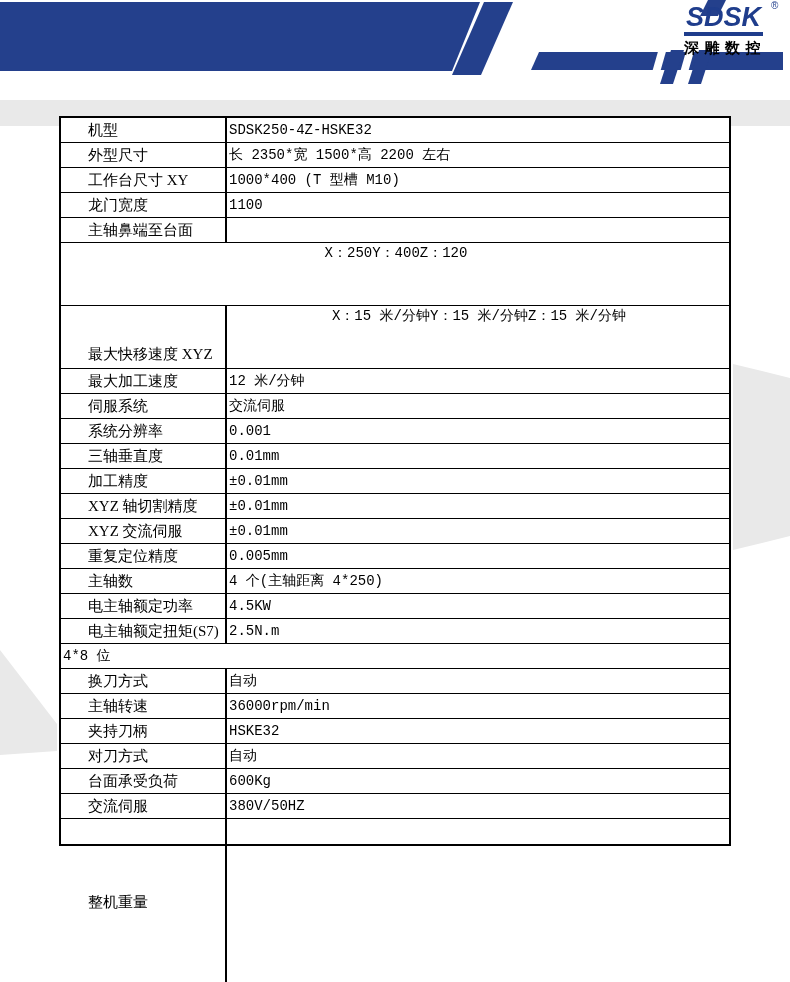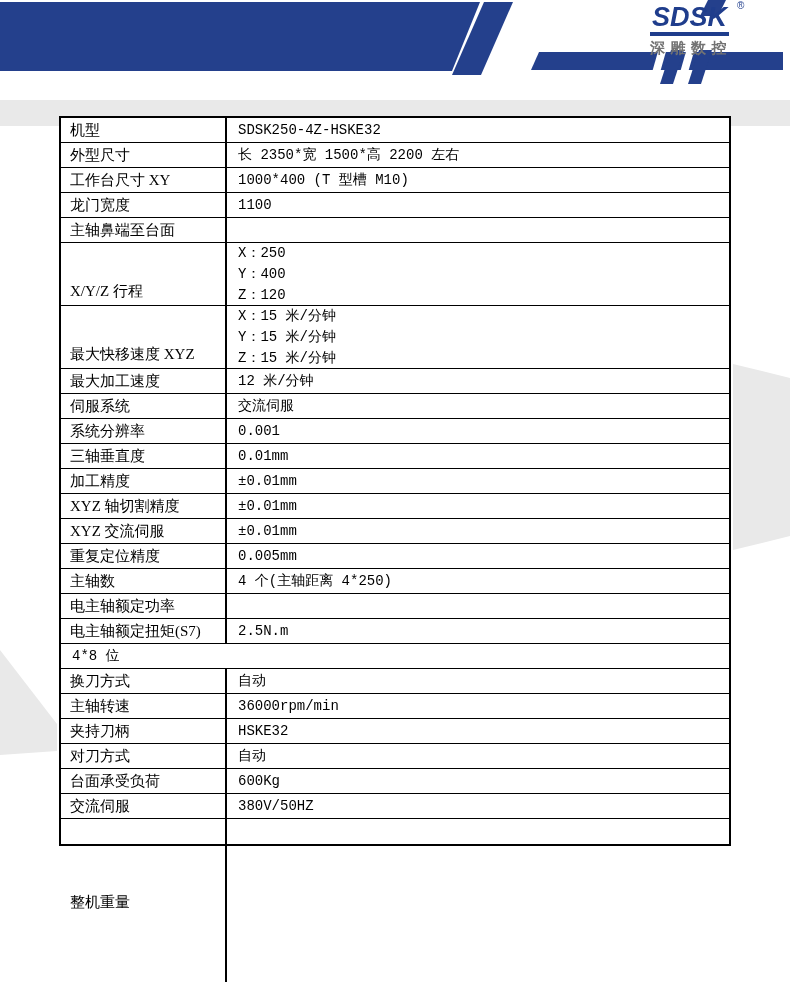--- a/index.html
+++ b/index.html
@@ -55,36 +55,36 @@
     z-index:3;
   }
   .bstripe-a{left:660px;}
   .bstripe-b{left:688px;}
   .top-stripe{
     position:absolute;left:700px;top:0;width:26px;height:16px;background:#24408c;
     clip-path:polygon(8px 0,26px 0,18px 100%,0 100%);
     z-index:1;
   }
   
-  .logo{position:absolute;left:650px;top:4px;z-index:4;width:96px;}
+  .logo{position:absolute;left:684px;top:4px;z-index:4;width:96px;}
   .logo-word{
     display:inline-block;
     font-family:"Liberation Sans", sans-serif;
     font-style:italic;font-weight:900;font-size:27px;line-height:1;
     color:#1f3d8c;letter-spacing:0;
     border-bottom:4px solid #1f3d8c;padding:0 2px 1px 2px;
   }
   .logo-reg{
     position:absolute;left:87px;top:-3px;font-size:10px;font-style:normal;
     font-weight:400;color:#1f3d8c;
   }
   .logo-sub{
     margin-top:3px;margin-left:0px;
     font-family:"Liberation Serif","DejaVu Serif",serif;
-    font-size:15px;font-weight:600;color:#737373;letter-spacing:5.5px;
+    font-size:15px;font-weight:600;color:#000000;letter-spacing:5.5px;
     white-space:nowrap;
   }
   
   .grayband{
     position:absolute;left:0;top:100px;width:790px;height:26px;
     background:#e9e9e9;z-index:0;
   }
   .gpoly{position:absolute;background:#e9e9e9;z-index:0;}
   .gpoly-right{
     left:733px;top:364px;width:57px;height:188px;
@@ -102,32 +102,32 @@
   }
   .t-row{
     display:flex;height:25px;box-sizing:border-box;
     border-bottom:1px solid #000;
   }
   .t-row:last-child{border-bottom:none;flex-direction:column;}
   .t-row.tall{height:63px;}
   .t-label{
     width:166px;flex:0 0 166px;box-sizing:border-box;
     border-right:2px solid #000;
-    display:flex;align-items:center;padding-left:9px;
+    display:flex;align-items:center;padding-left:27px;
     font-family:"Liberation Serif","DejaVu Serif",serif;
     font-size:15px;color:#000;white-space:nowrap;overflow:hidden;
   }
   .t-row.tall .t-label{align-items:flex-end;padding-bottom:4px;}
   .t-value{
-    flex:1;display:flex;align-items:center;padding-left:11px;
+    flex:1;display:flex;align-items:center;padding-left:2px;
     font-family:"Liberation Mono","DejaVu Sans Mono",monospace;
     font-size:14px;color:#000;white-space:nowrap;overflow:hidden;text-align:right;
   }
   .t-row.tall .t-value{
-    flex-direction:column;align-items:flex-start;justify-content:center;
+    flex-direction:row;align-items:flex-start;justify-content:center;
   }
   .t-row.tall .t-value .vline{line-height:21px;height:21px;}
 </style>
 </head>
 <body>
 
 <div class="banner"></div>
 <div class="title-cn">机型参数</div>
 <div class="title-en">MODEL PARAMETERS</div>
 <div class="stripe1"></div>
@@ -164,21 +164,20 @@
       <div class="t-value">1000*400 (T 型槽 M10)</div>
     </div>
     <div class="t-row">
       <div class="t-label">龙门宽度</div>
       <div class="t-value">1100</div>
     </div>
     <div class="t-row">
       <div class="t-label">主轴鼻端至台面</div>
     </div>
     <div class="t-row tall">
-      <div class="t-label">X/Y/Z 行程</div>
       <div class="t-value">
         <div class="vline">X：250</div>
         <div class="vline">Y：400</div>
         <div class="vline">Z：120</div>
       </div>
     </div>
     <div class="t-row tall">
       <div class="t-label">最大快移速度 XYZ</div>
       <div class="t-value">
         <div class="vline">X：15 米/分钟</div>
@@ -217,20 +216,21 @@
     <div class="t-row">
       <div class="t-label">重复定位精度</div>
       <div class="t-value">0.005mm</div>
     </div>
     <div class="t-row">
       <div class="t-label">主轴数</div>
       <div class="t-value">4 个(主轴距离 4*250)</div>
     </div>
     <div class="t-row">
       <div class="t-label">电主轴额定功率</div>
+      <div class="t-value">4.5KW</div>
     </div>
     <div class="t-row">
       <div class="t-label">电主轴额定扭矩(S7)</div>
       <div class="t-value">2.5N.m</div>
     </div>
     <div class="t-row">
       <div class="t-value">4*8 位</div>
     </div>
     <div class="t-row">
       <div class="t-label">换刀方式</div>

